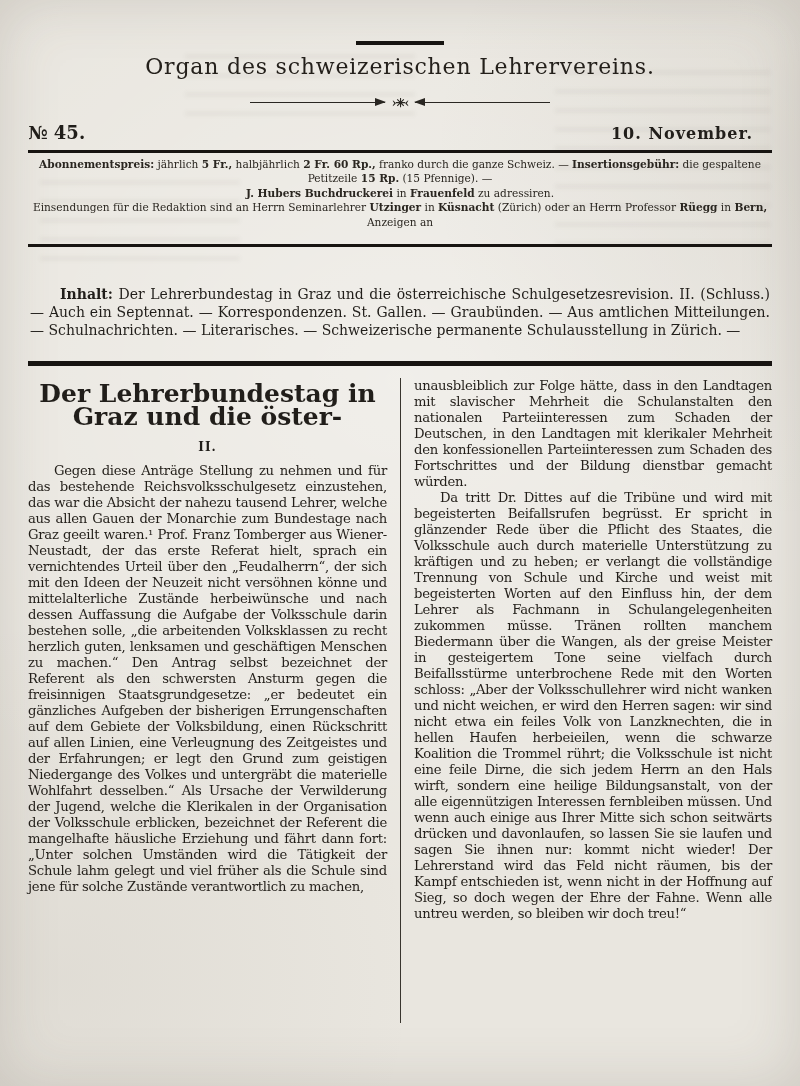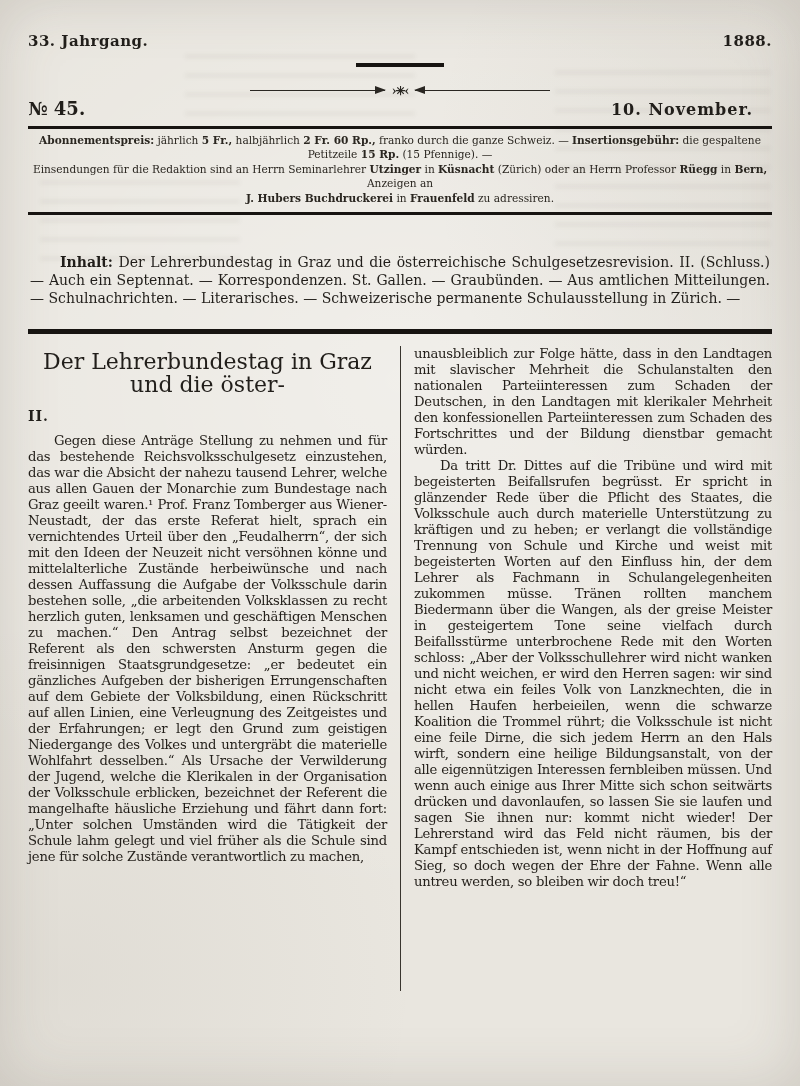--- a/index.html
+++ b/index.html
@@ -47,86 +47,83 @@
   .orn-line { flex:1; height:1px; background:#2a2722; position:relative; }
   .orn-line.left::after, .orn-line.right::before {
     content:""; position:absolute; top:-4px; width:0; height:0;
     border-top:4.5px solid transparent; border-bottom:4.5px solid transparent;
   }
   .orn-line.left::after  { right:-1px; border-left:11px solid #2a2722; }
   .orn-line.right::before{ left:-1px;  border-right:11px solid #2a2722; }
   .orn-center { padding:0 7px; font-size:12px; font-weight:bold; color:#2a2722; letter-spacing:-1px; }
 
   
-  .issue-row { display:flex; justify-content:space-between; align-items:baseline; }
+  .issue-row { display:flex; justify-content:space-between; align-items:baseline; margin-top:12px; }
   .issue-no   { font-size:18px; font-weight:bold; width:180px; }
   .issue-freq { font-size:16px; font-weight:bold; letter-spacing:2.5px; word-spacing:4px; text-align:center; flex:1; }
   .issue-date { font-size:16px; font-weight:bold; width:180px; text-align:center; letter-spacing:1px; }
 
   .rule-a { height:3px; background:#171411; margin-top:7px; }
   .rule-b { height:2.5px; background:#171411; }
   .rule-c { height:5px; background:#171411; }
 
   
-  .imprint { font-size:10.6px; line-height:14.5px; text-align:center; padding:4px 2px 7px 2px; color:#2a2620; }
+  .imprint { font-size:10.6px; line-height:14.5px; text-align:center; padding:4px 2px 15px 2px; color:#2a2620; }
   .imprint .b { font-weight:bold; }
 
   
   .toc { font-size:14px; line-height:18px; text-align:justify; padding:6px 2px 8px 2px; text-indent:30px;margin-top:32px; }
   .toc .b { font-weight:bold; }
 
   
   .columns { display:flex; margin-top:12px; min-height:645px; }
   .col { width:50%; box-sizing:border-box; }
   .col.left  { padding-right:13px; }
   .col.right { padding-left:13px; border-left:1px solid #39352e; }
 
-  .art-heading { font-size:22px; font-weight:normal; text-align:center; line-height:23.5px; margin:4px 0 2px 0; }
-  .art-section { font-size:14px; margin:11px 0 9px 0; font-weight:bold; letter-spacing:1px; }
+  .art-heading { font-size:25px; font-weight:bold; text-align:center; line-height:23.5px; margin:4px 0 2px 0; }
+  .art-section { font-size:12px; text-align:center; margin:11px 0 9px 0; font-weight:bold; letter-spacing:1px; }
 
   .para { font-size:13.2px; line-height:16px; letter-spacing:-0.25px; text-align:justify; margin:0; color:#221e19; }
   .para.indent { text-indent:26px; }
 </style>
 </head>
 <body>
 
 <div class="page">
 
   <div class="bleed" style="left:40px; top:165px; width:200px; height:95px;"></div>
   <div class="bleed" style="left:555px; top:55px; width:215px; height:190px;"></div>
   <div class="bleed" style="left:185px; top:55px; width:230px; height:60px;"></div>
 
   <div class="inner">
 
-    <div class="vol-row">
-      <span>33. Jahrgang.</span>
-      <span>1888.</span>
-    </div>
 
 
     <div class="title-rule"></div>
 
+    <div class="subtitle">Organ des schweizerischen Lehrervereins.</div>
 
     <div class="ornament">
       <span class="orn-line left"></span>
       <span class="orn-center">›✳‹</span>
       <span class="orn-line right"></span>
     </div>
 
     <div class="issue-row">
       <span class="issue-no">№ 45.</span>
       <span class="issue-date">10. November.</span>
     </div>
 
     <div class="rule-a"></div>
 
     <div class="imprint">
       <div><span class="b">Abonnementspreis:</span><span> jährlich </span><span class="b">5 Fr.,</span><span> halbjährlich </span><span class="b">2 Fr. 60 Rp.,</span><span> franko durch die ganze Schweiz. — </span><span class="b">Insertionsgebühr:</span><span> die gespaltene Petitzeile </span><span class="b">15 Rp.</span><span> (15 Pfennige). —</span></div>
+      <div><span class="b">J. Hubers Buchdruckerei</span><span> in </span><span class="b">Frauenfeld</span><span> zu adressiren.</span></div>
       <div><span>Einsendungen für die Redaktion sind an Herrn Seminarlehrer </span><span class="b">Utzinger</span><span> in </span><span class="b">Küsnacht</span><span> (Zürich) oder an Herrn Professor </span><span class="b">Rüegg</span><span> in </span><span class="b">Bern,</span><span> Anzeigen an</span></div>
-      <div><span class="b">J. Hubers Buchdruckerei</span><span> in </span><span class="b">Frauenfeld</span><span> zu adressiren.</span></div>
     </div>
 
     <div class="rule-b"></div>
 
     <p class="toc"><span class="b">Inhalt:</span><span> Der Lehrerbundestag in Graz und die österreichische Schulgesetzesrevision. II. (Schluss.) — Auch ein Septennat. — Korrespondenzen. St. Gallen. — Graubünden. — Aus amtlichen Mitteilungen. — Schulnachrichten. — Literarisches. — Schweizerische permanente Schulausstellung in Zürich. —</span></p>
 
     <div class="rule-c"></div>
 
     <div class="columns">
       <div class="col left">

